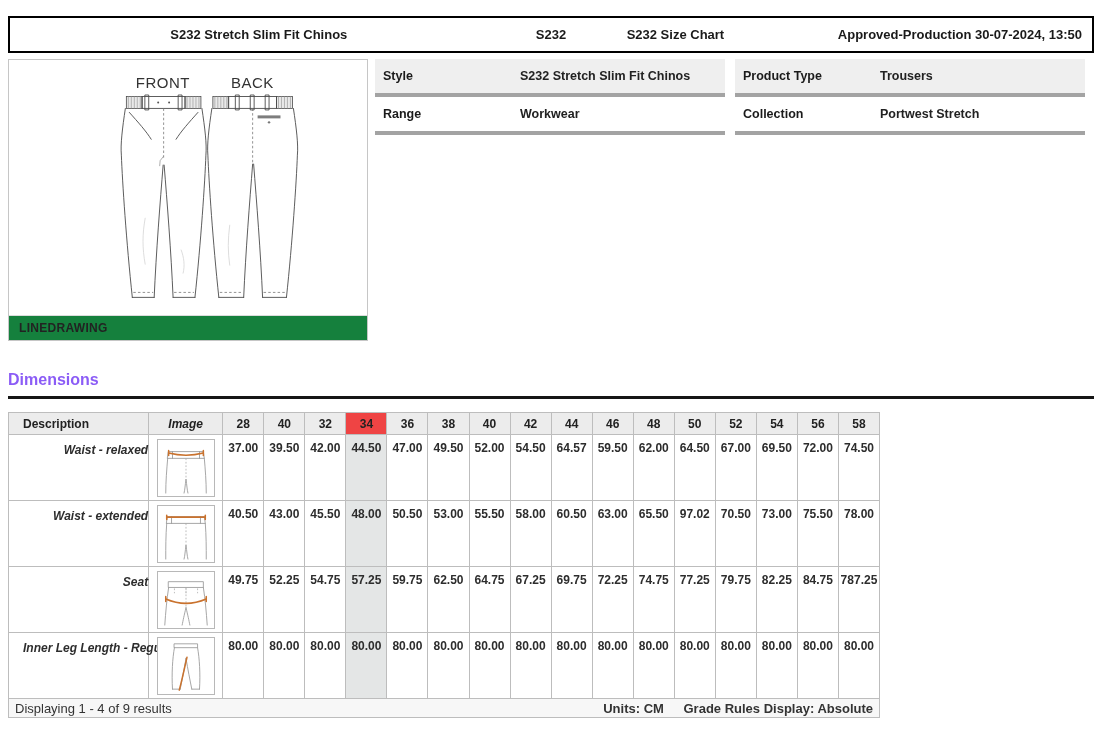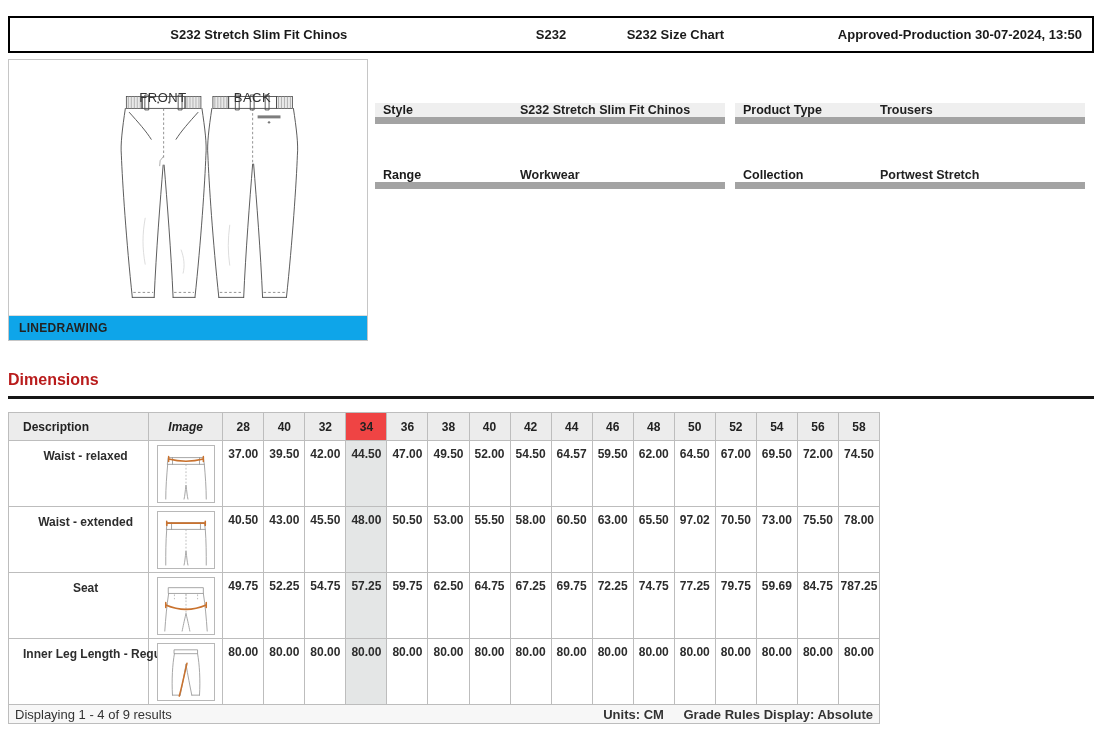--- a/index.html
+++ b/index.html
@@ -20,61 +20,61 @@
   .header-bar .h-title { width:46%; text-align:center; }
   .header-bar .h-code { width:8%; text-align:center; }
   .header-bar .h-chart { width:15%; text-align:center; }
   .header-bar .h-approved { flex:1; text-align:right; padding-right:10px; }
 
   
   .main-row { display:flex; margin-top:6px; align-items:flex-start; }
   .drawing-panel { width:360px; border:1px solid #c6c6c6; background:#fff; }
   .drawing-area { height:255px; position:relative; }
   .drawing-label {
-    position:absolute; top:30px; transform:translateX(-50%);
-    font-size:13px; color:#333; letter-spacing:0.5px;
+    position:absolute; top:14px; transform:translateX(-50%);
+    font-size:15px; color:#333; letter-spacing:0.5px;
   }
   .drawing-label.front { left:43%; }
   .drawing-label.back  { left:68%; }
   .drawing-caption {
-    background:#0ea5e9; border-top:1px solid #dcdcdc;
+    background:#15803d; border-top:1px solid #dcdcdc;
     height:25px; line-height:25px; padding-left:10px;
     font-size:12px; font-weight:bold; color:#222; letter-spacing:0.3px;
   }
 
   .info-tables { margin-left:7px; flex:1; display:flex; gap:10px; }
   .info-table { width:350px; font-size:12.5px; }
-  .info-row { display:flex; height:21px; align-items:center; border-bottom:7px solid #a3a3a3;margin-top:44px; }
+  .info-row { display:flex; height:38px; align-items:center; border-bottom:4px solid #a3a3a3; }
   .info-row:nth-child(odd) { background:#efefef; }
   .info-row .lbl { width:145px; font-weight:bold; padding-left:8px; }
   .info-row .val { flex:1; font-weight:600; color:#222; }
 
   
-  .dim-title { margin-top:30px; font-size:16px; font-weight:bold; color:#b91c1c; }
+  .dim-title { margin-top:30px; font-size:16px; font-weight:bold; color:#8b5cf6; }
   .dim-rule { height:3px; background:#161616; margin-top:7px; }
 
   table.dim-table {
     margin-top:13px; border-collapse:collapse; table-layout:fixed;
     width:872px; font-size:12px;
   }
   .dim-table th, .dim-table td { border:1px solid #bdbdbd; }
   .dim-table thead th {
-    background:#ececec; height:28px; font-weight:bold; color:#222;
+    background:#ececec; height:22px; font-weight:bold; color:#222;
     text-align:center; font-size:12px;
   }
   .dim-table thead th.col-desc { width:140px; text-align:left; padding-left:14px; }
   .dim-table thead th.col-img  { width:74px;font-style:italic; }
   .dim-table thead th.col-size { width:41px; }
   .dim-table thead th.hl { background:#ef4444; }
   .dim-table tbody tr { height:65px; }
   .dim-table tbody td {
     vertical-align:top; text-align:center; padding-top:6px;
     font-weight:600; color:#2d2d2d; white-space:nowrap;
   }
-  .dim-table tbody td.desc { text-align:center; padding-left:14px; padding-top:8px; }
+  .dim-table tbody td.desc { text-align:right; padding-left:14px; padding-top:8px;font-style:italic; }
   .dim-table tbody td.img { padding-top:4px; }
   .dim-table tbody td.hl { background:#e4e6e6; }
   .thumb {
     display:inline-block; width:58px; height:58px;
     border:1px solid #b8b8b8; background:#fff; padding:1px;
   }
   .dim-table tfoot td { background:#f7f7f7; height:18px; }
   .dim-foot-inner {
     display:flex; justify-content:space-between; align-items:center;
     font-size:13px; font-weight:normal; color:#333; padding:0 6px; height:18px;
@@ -308,21 +308,21 @@
           <td class="hl">57.25</td>
           <td>59.75</td>
           <td>62.50</td>
           <td>64.75</td>
           <td>67.25</td>
           <td>69.75</td>
           <td>72.25</td>
           <td>74.75</td>
           <td>77.25</td>
           <td>79.75</td>
-          <td>59.69</td>
+          <td>82.25</td>
           <td>84.75</td>
           <td>787.25</td>
         </tr>
         <tr>
           <td class="desc">Inner Leg Length - Regular</td>
           <td class="img">
   <span class="thumb">
     <svg width="54" height="54" viewBox="0 0 56 56">
       <path class="tln" d="M16,5 L40,5 L40,9 L16,9 Z"></path>
       <path class="tln" d="M16,9 C14,20 13,36 14,52"></path>

